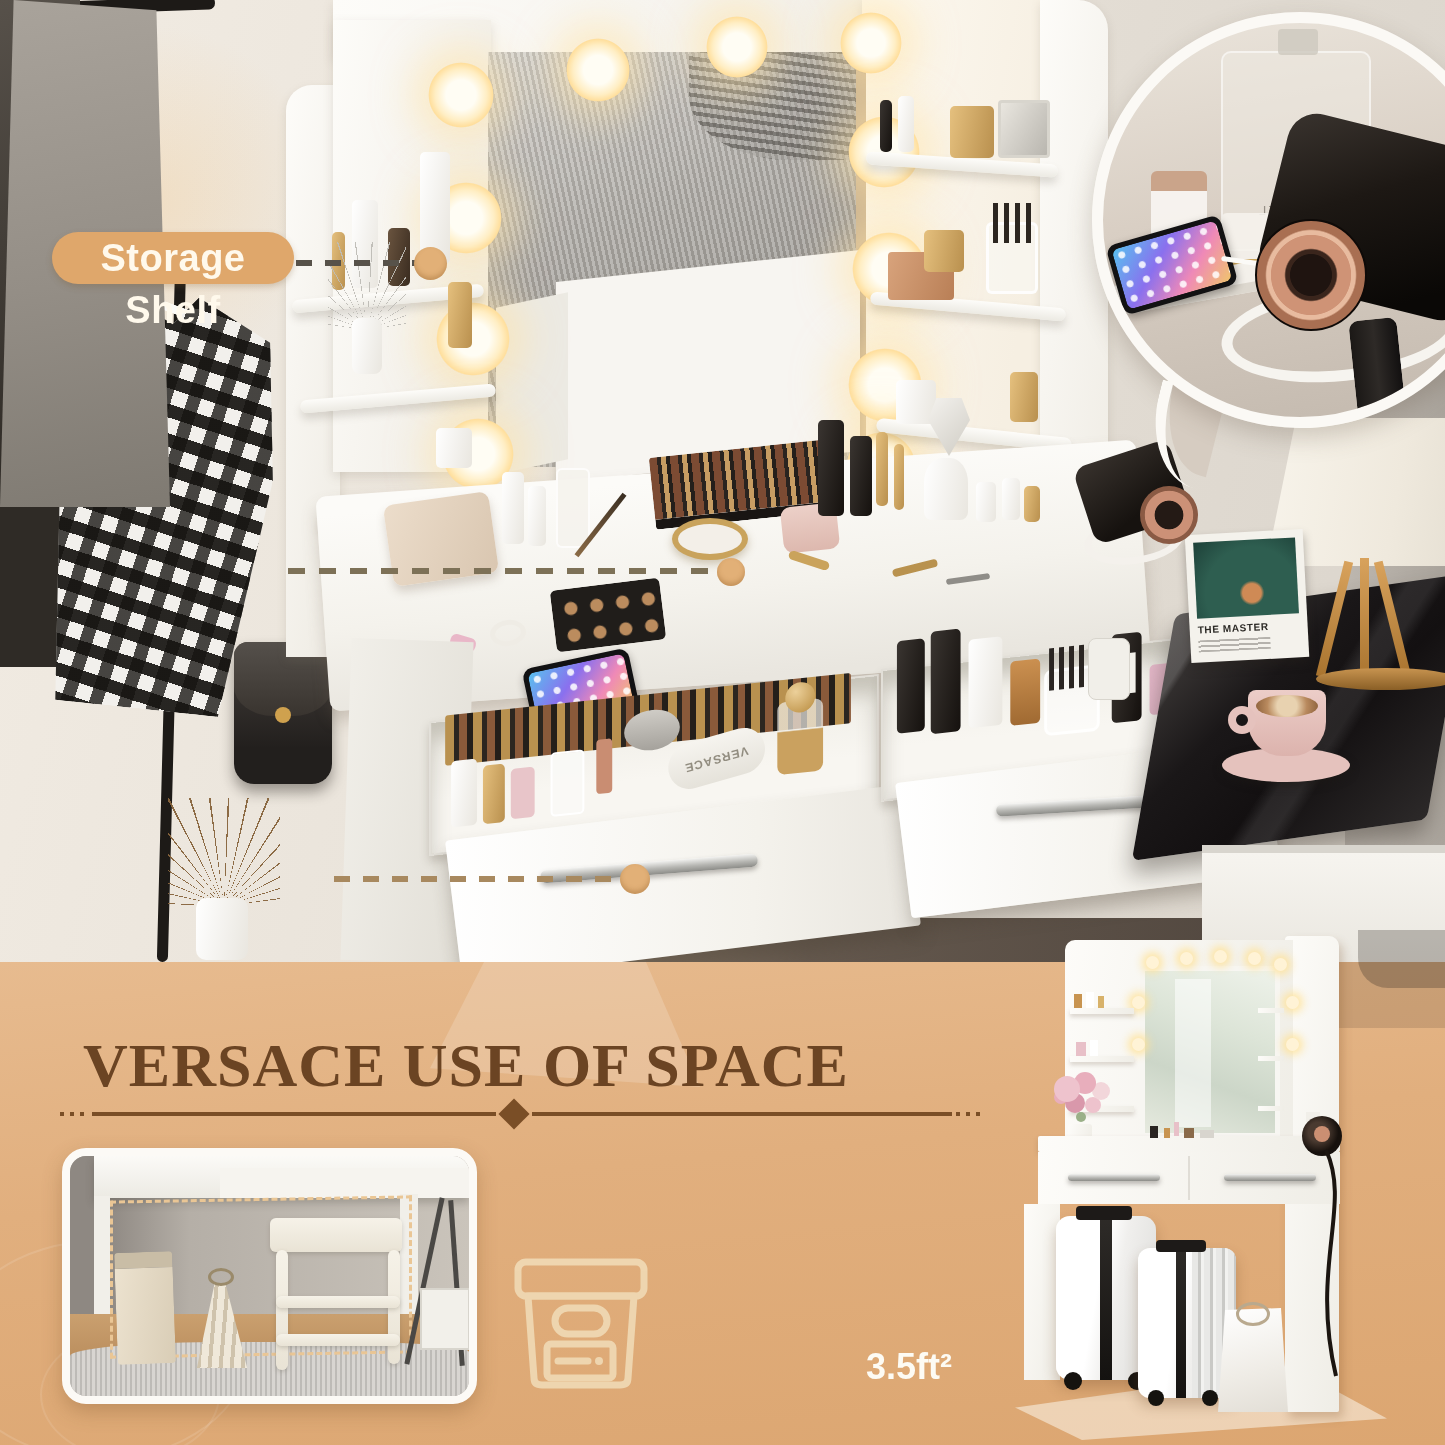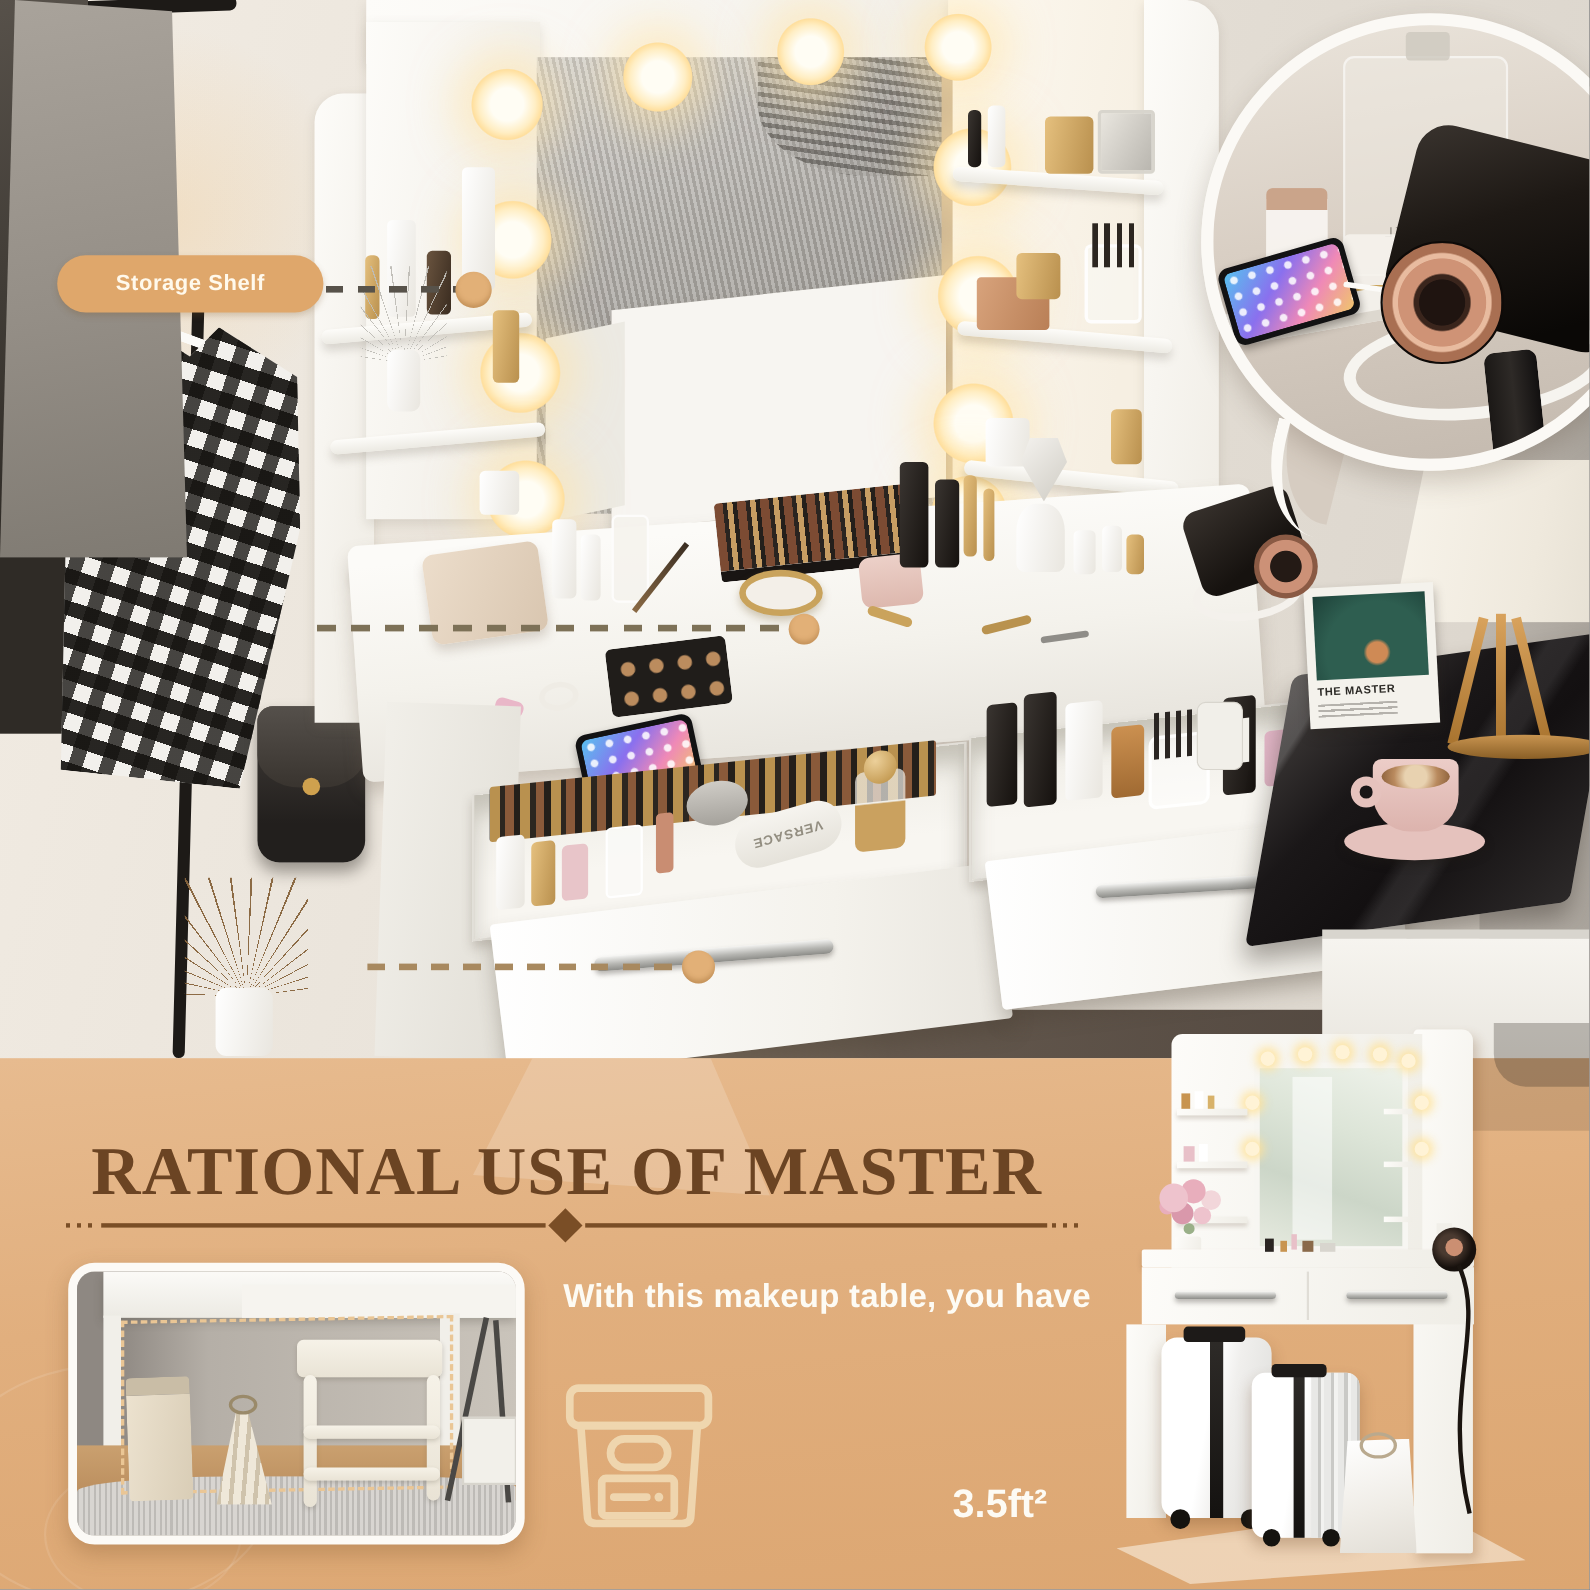--- a/index.html
+++ b/index.html
@@ -73,21 +73,21 @@
     border-radius:4px; box-shadow:0 12px 18px rgba(70,60,48,.3); }
   .handle { background:linear-gradient(#f2f2f0,#b5b5b1 55%,#8c8c88); border-radius:7px;
     box-shadow:0 3px 5px rgba(60,55,48,.35); }
 
   .glasstop { background:linear-gradient(135deg,#45413f 0%,#1a1718 35%,#131011 60%,#2c2929 100%);
     border-radius:8px; box-shadow:0 14px 22px rgba(50,42,35,.4); }
   .glasstop .gloss { position:absolute; inset:0; border-radius:8px;
     background:linear-gradient(118deg, rgba(255,255,255,.16) 0 10%, transparent 12% 52%, rgba(255,255,255,.09) 56% 62%, transparent 66%); }
 
   .pill { background:#dfa76b; border-radius:28px; color:#fff9ec; font-weight:bold;
-    font-size:20px; text-align:center; letter-spacing:.5px; z-index:40;
+    font-size:38px; text-align:center; letter-spacing:.5px; z-index:40;
     box-shadow:0 3px 6px rgba(120,85,40,.25); }
   .pill span { position:static; }
   .dashline { height:6px; z-index:40; }
   .dot { border-radius:50%; background:#e2b077; z-index:40; box-shadow:inset 0 -3px 5px rgba(150,100,45,.4); }
 
   .bubble { border-radius:50%; border:11px solid #fbf9f5; overflow:hidden; z-index:30;
     background:linear-gradient(170deg,#eae4db 0%,#d9cfc4 45%,#c3b9ae 100%);
     box-shadow:0 10px 24px rgba(90,75,60,.25); }
   .tailfill { background:#d6ccc1; border-radius:0 0 0 90%; z-index:29; }
   .tailline { border-left:11px solid #fbf9f5; border-radius:0 0 0 85%; z-index:31; }
@@ -317,21 +317,21 @@
 
   <div class="dashline" style="left:334px;top:876px;width:286px;background:repeating-linear-gradient(90deg,#a8895f 0 16px,transparent 16px 29px);"></div>
   <div class="dot" style="left:620px;top:864px;width:30px;height:30px;"></div>
 
   <div class="bottom-bg" style="left:0;top:962px;width:1445px;height:483px;"></div>
   <div class="b" style="left:430px;top:962px;width:270px;height:125px;background:rgba(255,255,255,.18);clip-path:polygon(20% 0,80% 0,100% 100%,0 85%);"></div>
   <div class="b" style="left:1070px;top:962px;width:375px;height:66px;background:rgba(70,50,35,.16);border-radius:0 0 0 40px;"></div>
   <div class="b" style="left:-50px;top:1240px;width:300px;height:220px;border:2px solid rgba(255,255,255,.12);border-radius:50%;"></div>
   <div class="b" style="left:40px;top:1330px;width:180px;height:130px;border:2px solid rgba(255,255,255,.10);border-radius:50%;"></div>
 
-  <div class="heading" style="left:83px;top:1030px;">RATIONAL USE OF MASTER</div>
+  <div class="heading" style="left:83px;top:1030px;">VERSACE USE OF SPACE</div>
 
   <div class="divdots" style="left:60px;top:1112px;width:28px;height:4px;"></div>
   <div class="divline" style="left:92px;top:1112px;width:404px;height:4px;"></div>
   <div class="diamond" style="left:503px;top:1103px;width:22px;height:22px;"></div>
   <div class="divline" style="left:532px;top:1112px;width:420px;height:4px;"></div>
   <div class="divdots" style="left:956px;top:1112px;width:28px;height:4px;"></div>
 
   <div class="inset-card" style="left:62px;top:1148px;width:415px;height:256px;">
     <div style="left:0;top:0;width:100%;height:160px;background:linear-gradient(90deg,#8e8882 0 9%,#b5afa7 30%,#cac4bb 100%);"></div>
     <div style="left:24px;top:0;width:375px;height:42px;background:linear-gradient(#fbfaf7,#eceae3);box-shadow:0 5px 8px rgba(60,55,48,.25);"></div>
@@ -347,21 +347,20 @@
     <div class="stool-part" style="left:206px;top:140px;width:124px;height:12px;"></div>
     <div class="stool-part" style="left:206px;top:178px;width:124px;height:12px;"></div>
     <div style="left:46px;top:96px;width:58px;height:112px;background:linear-gradient(100deg,#ece2cf,#d9cdb6);border-top:16px solid #c9bda6;transform:rotate(-2deg);border-radius:4px;"></div>
     <div style="left:116px;top:124px;width:68px;height:88px;clip-path:polygon(16% 100%,42% 4%,58% 4%,90% 100%);background:repeating-linear-gradient(95deg,#efe8d9 0 7px,#cfc3ac 7px 11px);"></div>
     <div style="left:138px;top:112px;width:26px;height:18px;border:3px solid #9a8a6a;border-radius:50%;"></div>
     <div style="left:352px;top:40px;width:5px;height:170px;background:#4a4845;transform:rotate(12deg);"></div>
     <div style="left:384px;top:44px;width:5px;height:166px;background:#4a4845;transform:rotate(-4deg);"></div>
     <div style="left:350px;top:132px;width:50px;height:62px;background:#f2f0ea;border:2px solid #d8d5cd;"></div>
   </div>
 
-  <div class="desc" style="left:512px;top:1162px;">With this makeup table, you have</div>
 
   <svg style="left:506px;top:1256px;z-index:12;" width="150" height="140" viewBox="0 0 150 140">
     <g fill="none" stroke="#f0d9b4" stroke-width="7" stroke-linejoin="round" opacity=".92">
       <rect x="12" y="6" width="126" height="34" rx="8"></rect>
       <path d="M22 40 L128 40 L122 122 Q122 129 114 129 L36 129 Q28 129 28 122 Z"></path>
       <rect x="49" y="52" width="52" height="26" rx="13"></rect>
       <rect x="41" y="88" width="66" height="34" rx="4"></rect>
       <path d="M52 105 L82 105" stroke-linecap="round"></path>
       <circle cx="93" cy="105" r="4" fill="#f0d9b4" stroke="none"></circle>
     </g>

